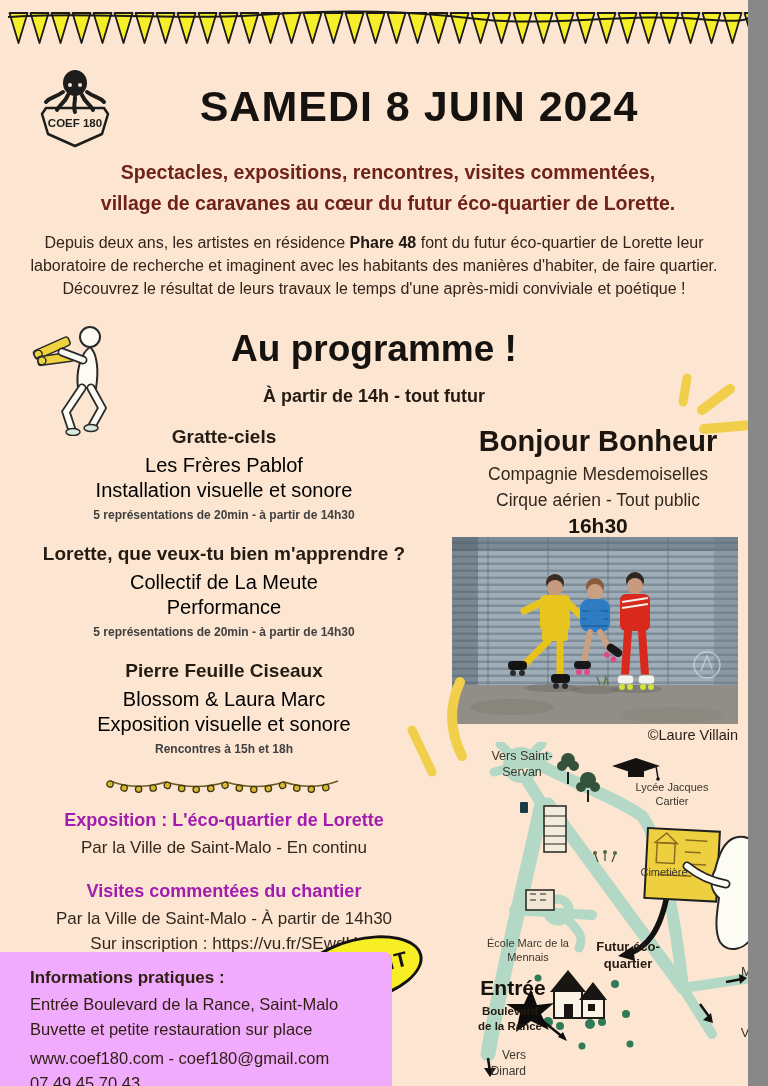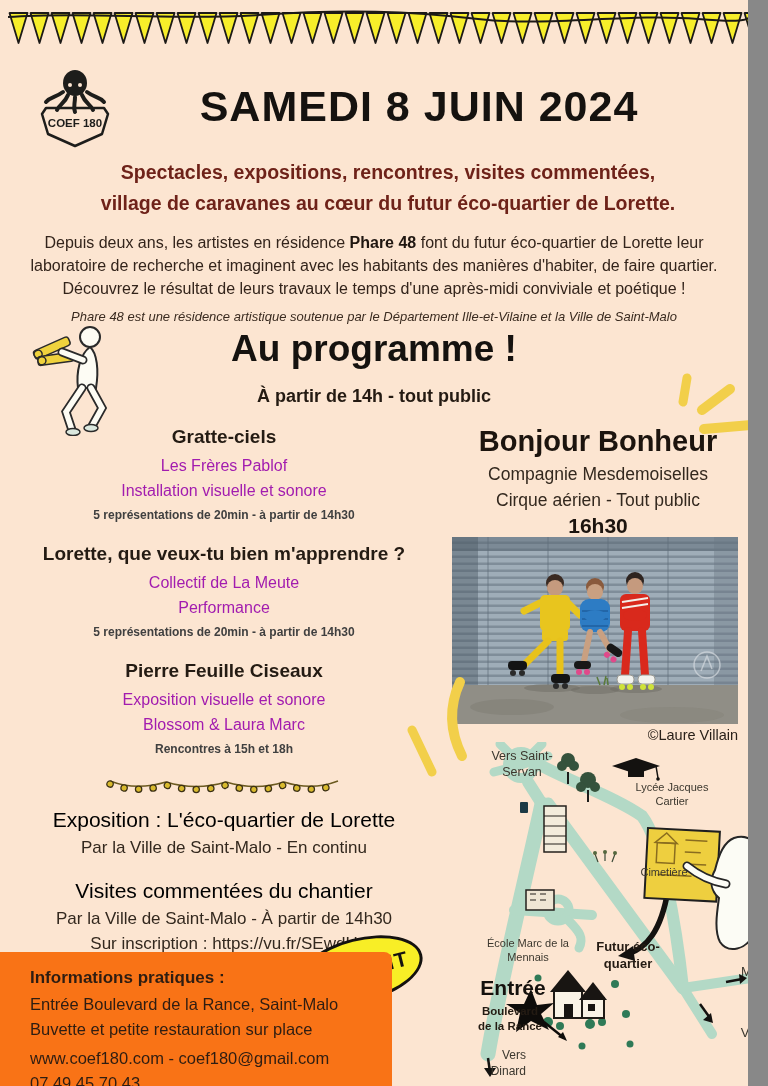--- a/index.html
+++ b/index.html
@@ -22,25 +22,25 @@
   .prog-heading{position:absolute;top:328px;left:0;right:0;text-align:center;
                 font-size:37px;font-weight:bold;color:#15120f;}
   .prog-sub{position:absolute;top:386px;left:0;right:0;text-align:center;
             font-size:18px;font-weight:bold;color:#241a12;}
   .walker{position:absolute;left:28px;top:320px;}
 
   
   .col-left{position:absolute;left:18px;top:425px;width:412px;text-align:center;}
   .event{margin-bottom:14px;}
   .event-title{font-size:19px;font-weight:bold;line-height:24px;margin-bottom:4px;color:#241b13;}
-  .event-line{font-size:16px;line-height:25px;color:#a21caf;}
+  .event-line{font-size:20px;line-height:25px;color:#000000;}
   .event-sched{font-size:12px;font-weight:bold;line-height:25px;color:#404040;}
   .garland-wrap{margin:2px 0 8px 0;}
   .block{margin-bottom:19px;}
-  .block-title{font-size:21px;font-weight:normal;line-height:24px;margin-bottom:3px;color:#000000;}
+  .block-title{font-size:18px;font-weight:bold;line-height:24px;margin-bottom:3px;color:#a21caf;}
   .block-line{font-size:17px;line-height:25px;color:#33281e;}
   .link-line{font-size:17px;line-height:25px;color:#33281e;}
 
   
   .show-block{position:absolute;left:440px;top:428px;width:316px;text-align:center;}
   .show-title{font-size:29px;font-weight:bold;line-height:26px;margin-bottom:7px;color:#1c140e;}
   .show-line{font-size:17.5px;line-height:26px;color:#33281e;}
   .show-time{font-size:21px;font-weight:bold;margin-top:1px;color:#1c140e;}
   .sparkle{position:absolute;left:678px;top:370px;}
   .photo{position:absolute;left:452px;top:537px;width:286px;height:187px;}
@@ -61,21 +61,21 @@
   .lab-bd{left:0px;top:262px;width:64px;font-size:11.5px;font-weight:bold;line-height:15px;color:#241b13;}
   .lab-ma{left:248px;top:204px;width:90px;font-size:13px;line-height:17px;}
   .lab-re{left:262px;top:282px;width:76px;font-size:13px;line-height:17px;}
   .lab-di{left:0px;top:305px;width:48px;font-size:12px;line-height:16px;text-align:right;}
 
   
   .gratuit{position:absolute;left:296px;top:938px;width:122px;height:58px;background:#f8ee26;
            border:3px solid #141210;border-radius:50%;transform:rotate(-14deg);
            display:flex;align-items:center;justify-content:center;
            font-size:21px;font-weight:bold;letter-spacing:1px;color:#141210;}
-  .info-panel{position:absolute;left:0;top:952px;width:392px;height:134px;background:#f97316;
+  .info-panel{position:absolute;left:0;top:952px;width:392px;height:134px;background:#f0abfc;
               border-top-right-radius:8px;box-sizing:border-box;padding:13px 16px 0 30px;color:#2e1d12;}
   .info-heading{font-size:17px;font-weight:bold;line-height:25px;margin-bottom:2px;}
   .info-line{font-size:16.5px;line-height:25px;}
   .info-line.sp{margin-top:4px;}
 </style>
 </head>
 <body>
 
 <div class="poster">
 
@@ -104,21 +104,20 @@
     </svg>
   </div>
 
   <div class="title">SAMEDI 8 JUIN 2024</div>
   <div class="subtitle">
     <div>Spectacles, expositions, rencontres, visites commentées,</div>
     <div>village de caravanes au cœur du futur éco-quartier de Lorette.</div>
   </div>
   <div class="intro">
     <span>Depuis deux ans, les artistes en résidence </span><b>Phare 48</b><span> font du futur éco-quartier de Lorette leur laboratoire de recherche et imaginent avec les habitants des manières d'habiter, de faire quartier. Découvrez le résultat de leurs travaux le temps d'une après-midi conviviale et poétique !</span>
-    <div class="note">Phare 48 est une résidence artistique soutenue par le Département Ille-et-Vilaine et la Ville de Saint-Malo</div>
   </div>
 
   <svg class="walker" width="118" height="116" viewBox="0 0 118 116">
     <g transform="rotate(-24 28 30)">
       <rect x="6" y="22" width="38" height="9" rx="3" fill="#efd23d" stroke="#2a2a2a" stroke-width="1.5"></rect>
       <circle cx="10" cy="26.5" r="4" fill="#efd23d" stroke="#2a2a2a" stroke-width="1.5"></circle>
     </g>
     <g transform="rotate(-8 30 40)">
       <rect x="10" y="34" width="36" height="9" rx="3" fill="#efd23d" stroke="#2a2a2a" stroke-width="1.5"></rect>
       <circle cx="14" cy="38.5" r="4" fill="#efd23d" stroke="#2a2a2a" stroke-width="1.5"></circle>
@@ -129,39 +128,39 @@
     <path d="M55,40 L34,32" stroke="#fdfcf4" stroke-width="5.5" stroke-linecap="round"></path>
     <path d="M54,68 L38,92 L44,110" stroke="#2a2a2a" stroke-width="9" stroke-linecap="round" fill="none"></path>
     <path d="M54,68 L38,92 L44,110" stroke="#fdfcf4" stroke-width="5.5" stroke-linecap="round" fill="none"></path>
     <path d="M63,68 L74,88 L64,106" stroke="#2a2a2a" stroke-width="9" stroke-linecap="round" fill="none"></path>
     <path d="M63,68 L74,88 L64,106" stroke="#fdfcf4" stroke-width="5.5" stroke-linecap="round" fill="none"></path>
     <ellipse cx="45" cy="112" rx="7" ry="3.5" fill="#dbe8de" stroke="#2a2a2a" stroke-width="1.5"></ellipse>
     <ellipse cx="63" cy="108" rx="7" ry="3.5" fill="#dbe8de" stroke="#2a2a2a" stroke-width="1.5"></ellipse>
   </svg>
 
   <div class="prog-heading">Au programme !</div>
-  <div class="prog-sub">À partir de 14h - tout public</div>
+  <div class="prog-sub">À partir de 14h - tout futur</div>
 
   <div class="col-left">
     <div class="event">
       <div class="event-title">Gratte-ciels</div>
       <div class="event-line">Les Frères Pablof</div>
       <div class="event-line">Installation visuelle et sonore</div>
       <div class="event-sched">5 représentations de 20min - à partir de 14h30</div>
     </div>
     <div class="event">
       <div class="event-title">Lorette, que veux-tu bien m'apprendre ?</div>
       <div class="event-line">Collectif de La Meute</div>
       <div class="event-line">Performance</div>
       <div class="event-sched">5 représentations de 20min - à partir de 14h30</div>
     </div>
     <div class="event">
       <div class="event-title">Pierre Feuille Ciseaux</div>
+      <div class="event-line">Blossom &amp; Laura Marc</div>
       <div class="event-line">Exposition visuelle et sonore</div>
-      <div class="event-line">Blossom &amp; Laura Marc</div>
       <div class="event-sched">Rencontres à 15h et 18h</div>
     </div>
     <div class="garland-wrap">
       <svg width="240" height="20" viewBox="0 0 240 20">
         <path d="M6,5 Q32,15 62,6 Q92,15 122,6 Q152,15 180,6 Q208,15 234,5" fill="none" stroke="#6b5a1f" stroke-width="1.4"></path>
         <path d="M6,8 Q32,18 62,9 Q92,18 122,9 Q152,18 180,9 Q208,18 234,8" fill="none" stroke="#3c3114" stroke-width="7.5" stroke-linecap="round" stroke-dasharray="0.1 14.5"></path>
         <path d="M6,8 Q32,18 62,9 Q92,18 122,9 Q152,18 180,9 Q208,18 234,8" fill="none" stroke="#d9ba2e" stroke-width="5" stroke-linecap="round" stroke-dasharray="0.1 14.5"></path>
       </svg>
     </div>
     <div class="block">

